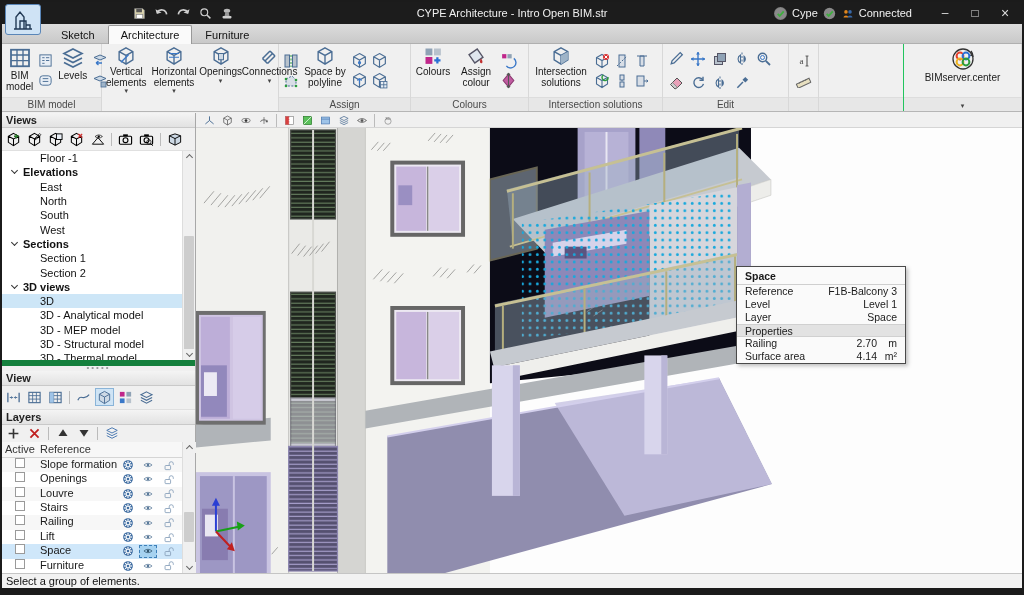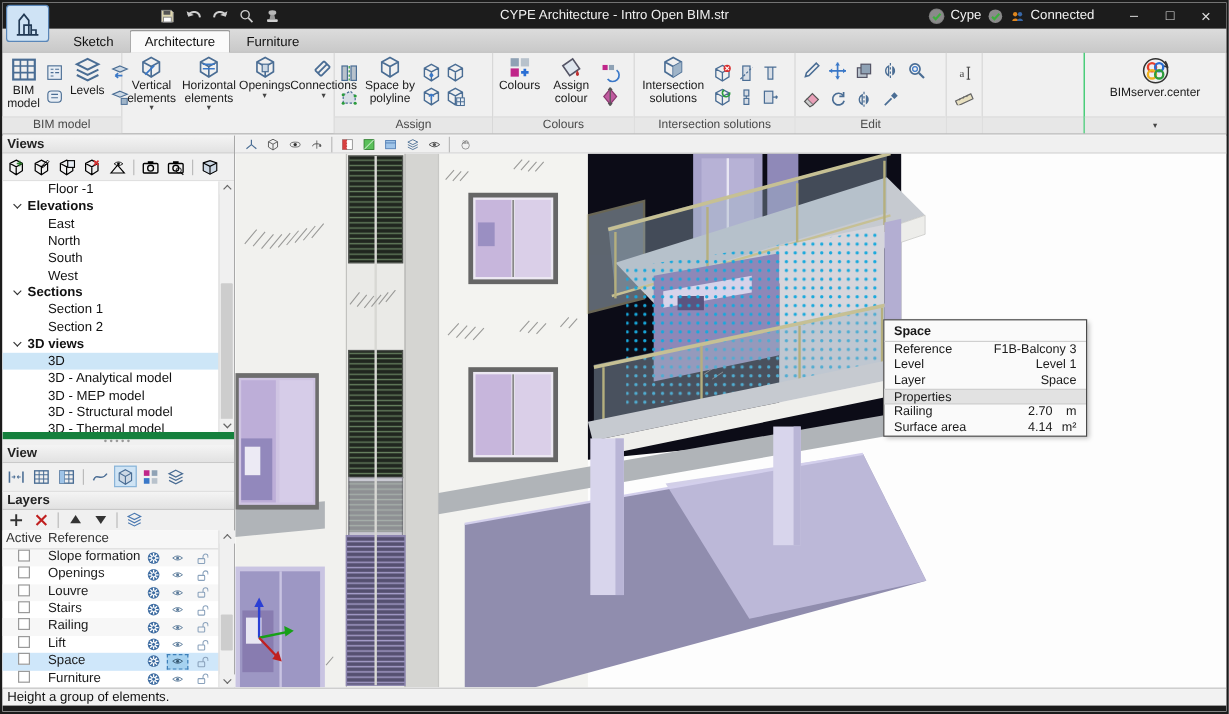--- a/index.html
+++ b/index.html
@@ -1419,17 +1419,17 @@
               <span class="pl">Surface area</span>
               <span class="pv">4.14</span>
               <span class="pu">m²</span>
             </div>
         </div>
       </div>
     </div>
   </div>
 
   <div class="statusbar">
-    <span class="txt">Height a group of elements.</span>
+    <span class="txt">Select a group of elements.</span>
     <div class="sbframe"></div>
   </div>
 
 </div>
 
 </body></html>

